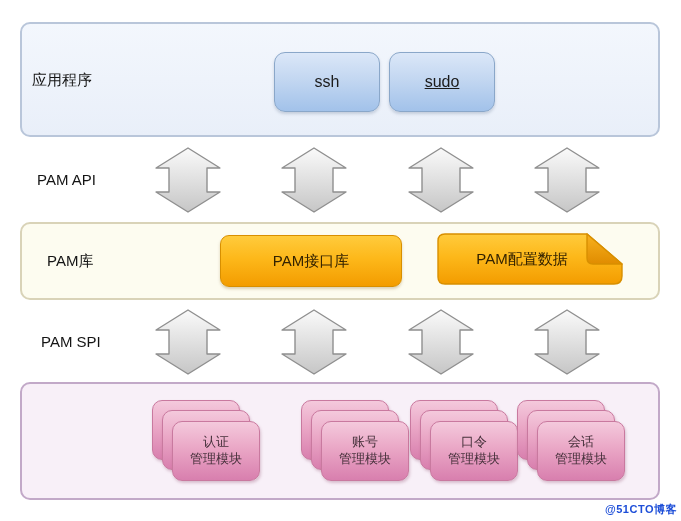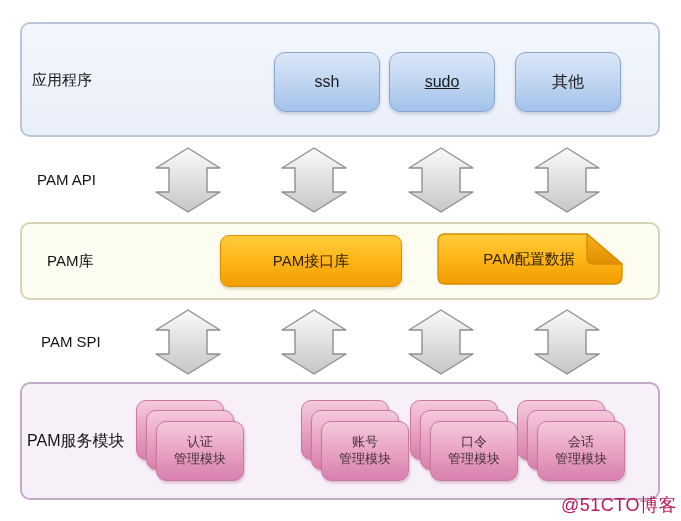--- a/index.html
+++ b/index.html
@@ -42,42 +42,42 @@
     background:linear-gradient(#ffcb3c 0%, #fdb81a 45%, #f39c00 100%);
     border:1px solid #d88f00; box-shadow:0 2px 3px rgba(120,80,0,.25);
     display:flex; align-items:center; justify-content:center;
     font-size:15px; color:#332200;
   }
   .doc-box { position:absolute; top:233px; left:437px; width:186px; height:52px; }
   .doc-box svg { position:absolute; left:0; top:0; }
   .doc-label {
     position:absolute; left:0; top:0; width:170px; height:52px;
     display:flex; align-items:center; justify-content:center;
-    font-size:15px; color:#332200;margin-left:7px;
+    font-size:15px; color:#332200;
   }
 
   
   .stack { position:absolute; top:400px; width:108px; height:82px; }
-  .st-1 { left:136px; } .st-2 { left:281px;margin-left:20px; } .st-3 { left:410px;padding-left:29px; } .st-4 { left:517px;padding-left:11px; }
+  .st-1 { left:152px; } .st-2 { left:281px;margin-left:20px; } .st-3 { left:410px;padding-left:29px; } .st-4 { left:517px;padding-left:11px; }
   .card {
     position:absolute; width:86px; height:58px; border-radius:10px;
     background:linear-gradient(#f4c9dc 0%, #eaa7c6 45%, #d87fae 100%);
     border:1px solid #c9799f; box-shadow:1px 2px 3px rgba(120,40,80,.25);
   }
   .c-back { left:0; top:0; } .c-mid { left:10px; top:10px; }
   .c-front {
     left:20px; top:21px;
     display:flex; flex-direction:column; align-items:center; justify-content:center;
     font-size:13px; line-height:1.3; color:#45303a; text-align:center;
   }
 
   
   .watermark {
-    position:absolute; right:4px; bottom:4px; font-size:18px;
-    color:#be185d; letter-spacing:.5px;
+    position:absolute; right:4px; bottom:4px; font-size:11px;
+    color:#1d4ed8; letter-spacing:.5px;font-weight:bold;
   }
   .defs-holder { position:absolute; width:0; height:0; overflow:hidden; }
 </style>
 </head>
 <body>
 
 <div class="canvas">
 
   <svg class="defs-holder" aria-hidden="true">
     <defs>
@@ -98,25 +98,23 @@
   </svg>
 
   <div class="band band-apps"></div>
   <div class="band band-lib"></div>
   <div class="band band-svc"></div>
 
   <div class="row-label lbl-apps">应用程序</div>
   <div class="row-label lbl-api">PAM API</div>
   <div class="row-label lbl-lib">PAM库</div>
   <div class="row-label lbl-spi">PAM SPI</div>
-  <div class="row-label lbl-svc">PAM服务模块</div>
 
   <div class="app-box app-2">ssh</div>
   <div class="app-box app-3">sudo</div>
-  <div class="app-box app-4">其他</div>
 
   <svg class="arrow arrows-api ar-1" viewBox="0 0 66 66">
       <polygon points="33,1 65,21 52,21 52,45 65,45 33,65 1,45 14,45 14,21 1,21" fill="url(#agrad)" stroke="#8f8f8f" stroke-width="1.4" stroke-linejoin="round"></polygon>
     </svg>
   <svg class="arrow arrows-api ar-2" viewBox="0 0 66 66">
       <polygon points="33,1 65,21 52,21 52,45 65,45 33,65 1,45 14,45 14,21 1,21" fill="url(#agrad)" stroke="#8f8f8f" stroke-width="1.4" stroke-linejoin="round"></polygon>
     </svg>
   <svg class="arrow arrows-api ar-3" viewBox="0 0 66 66">
       <polygon points="33,1 65,21 52,21 52,45 65,45 33,65 1,45 14,45 14,21 1,21" fill="url(#agrad)" stroke="#8f8f8f" stroke-width="1.4" stroke-linejoin="round"></polygon>
     </svg>

